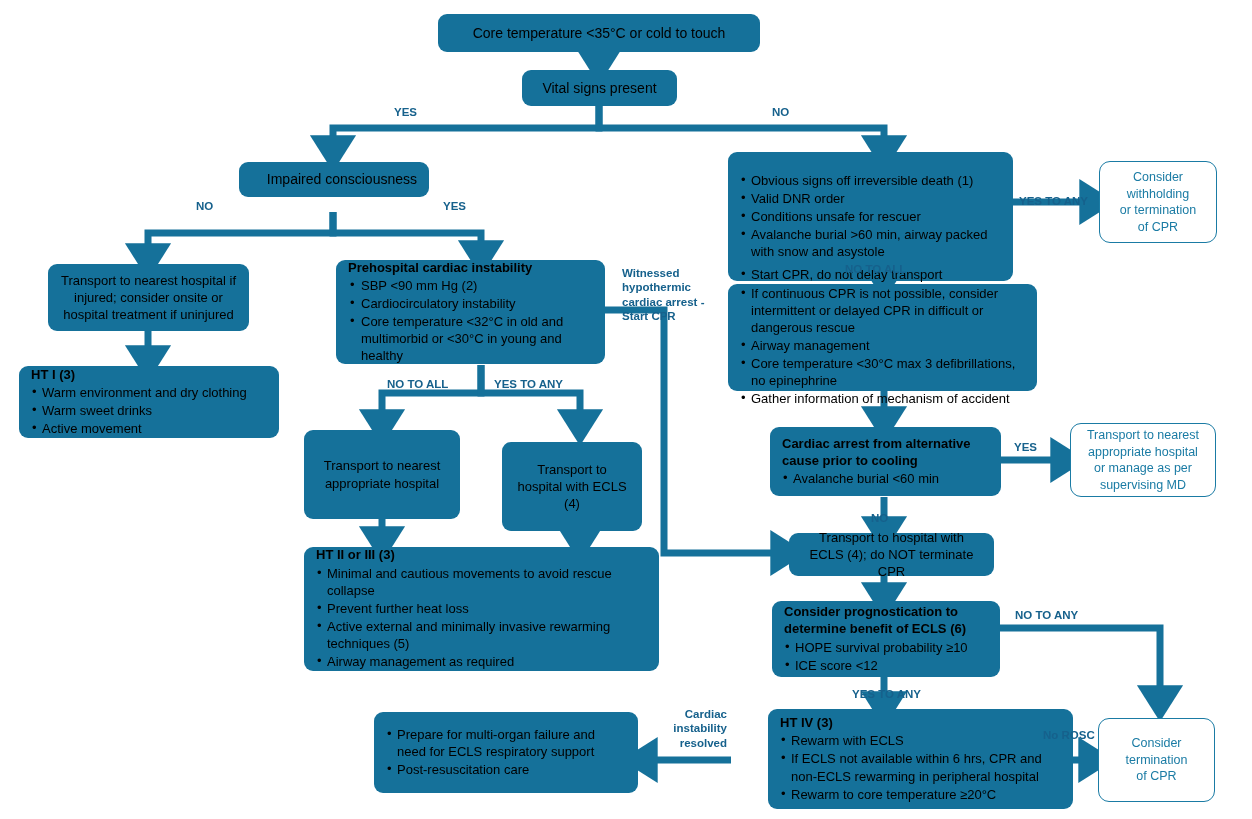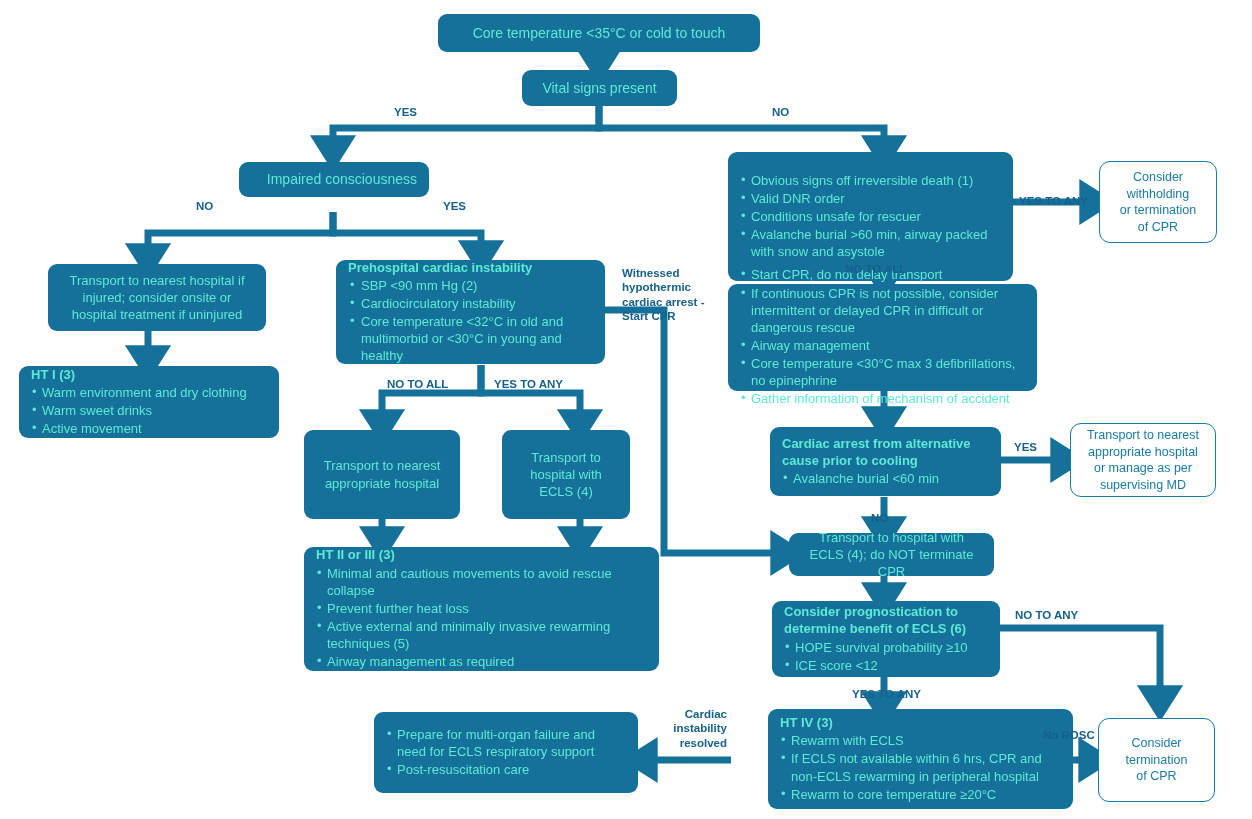--- a/index.html
+++ b/index.html
@@ -8,21 +8,21 @@
     width:1252px;height:819px;overflow:hidden;
   }
   #stage{position:relative;width:1252px;height:819px;}
   svg#wires{position:absolute;left:0;top:0;width:1252px;height:819px;}
 
   .node{
     position:absolute;
     box-sizing:border-box;
     border-radius:9px;
     background:#15719a;
-    color:#5eead4;
+    color:#000000;
     font-size:13px;
     line-height:1.32;
     display:flex;
     flex-direction:column;
     justify-content:center;
   }
   .node.center{align-items:center;text-align:center;}
   .node.left{align-items:flex-start;text-align:left;}
   .node .pad{padding:7px 12px;width:100%;box-sizing:border-box;}
   .node.outline{
@@ -125,21 +125,21 @@
     </div>
   </div>
 
   <div class="node outline center" style="left:1099px;top:161px;width:118px;height:82px;">
     <div class="pad" style="white-space:pre-line;font-size:12.5px;">Consider
 withholding
 or termination
 of CPR</div>
   </div>
 
-  <div class="node center" style="left:48px;top:264px;width:218px;height:67px;">
+  <div class="node center" style="left:48px;top:264px;width:201px;height:67px;">
     <div class="pad">Transport to nearest hospital if injured; consider onsite or hospital treatment if uninjured</div>
   </div>
 
   <div class="node left" style="left:336px;top:260px;width:269px;height:104px;">
     <div class="pad">
       <span class="ttl">Prehospital cardiac instability</span>
       <ul class="bul wide">
         <li>SBP &lt;90 mm Hg (2)</li>
         <li>Cardiocirculatory instability</li>
         <li>Core temperature &lt;32°C in old and multimorbid or &lt;30°C in young and healthy</li>
@@ -167,21 +167,21 @@
         <li>Warm sweet drinks</li>
         <li>Active movement</li>
       </ul>
     </div>
   </div>
 
   <div class="node center" style="left:304px;top:430px;width:156px;height:89px;">
     <div class="pad">Transport to nearest appropriate hospital</div>
   </div>
 
-  <div class="node center" style="left:502px;top:430px;width:128px;height:89px;align-items:center;">
+  <div class="node center" style="left:502px;top:442px;width:140px;height:89px;align-items:center;">
     <div class="pad">Transport to hospital with ECLS (4)</div>
   </div>
 
   <div class="node left" style="left:770px;top:427px;width:231px;height:69px;">
     <div class="pad">
       <span class="ttl">Cardiac arrest from alternative cause prior to cooling</span>
       <ul class="bul">
         <li>Avalanche burial &lt;60 min</li>
       </ul>
     </div>

